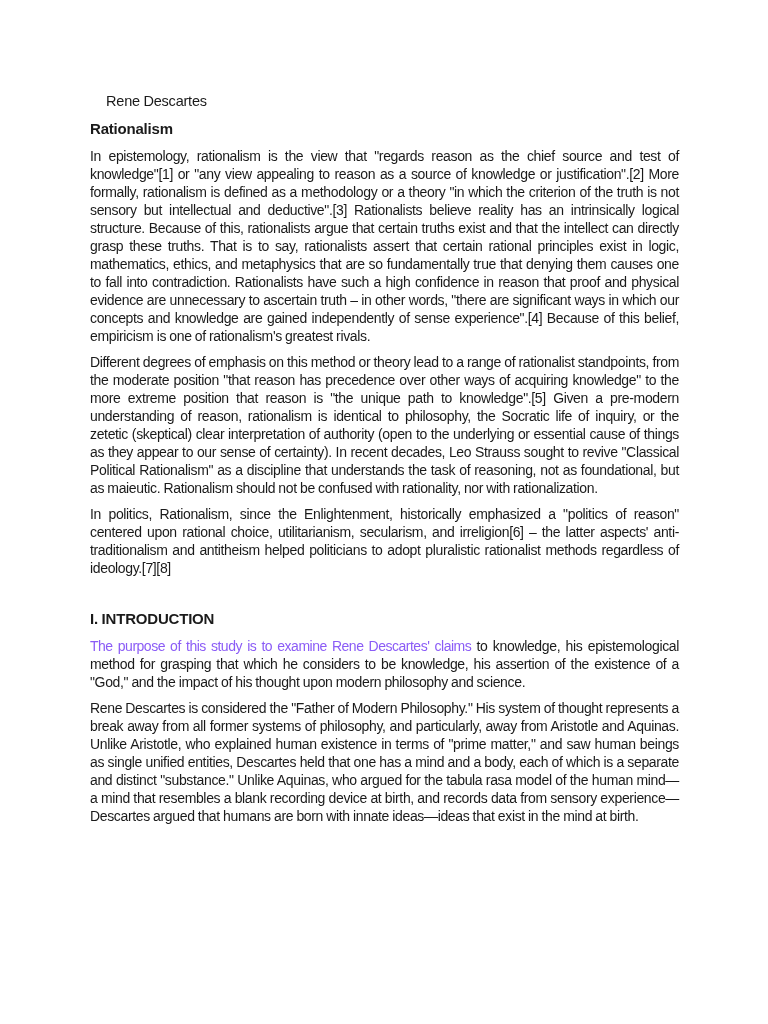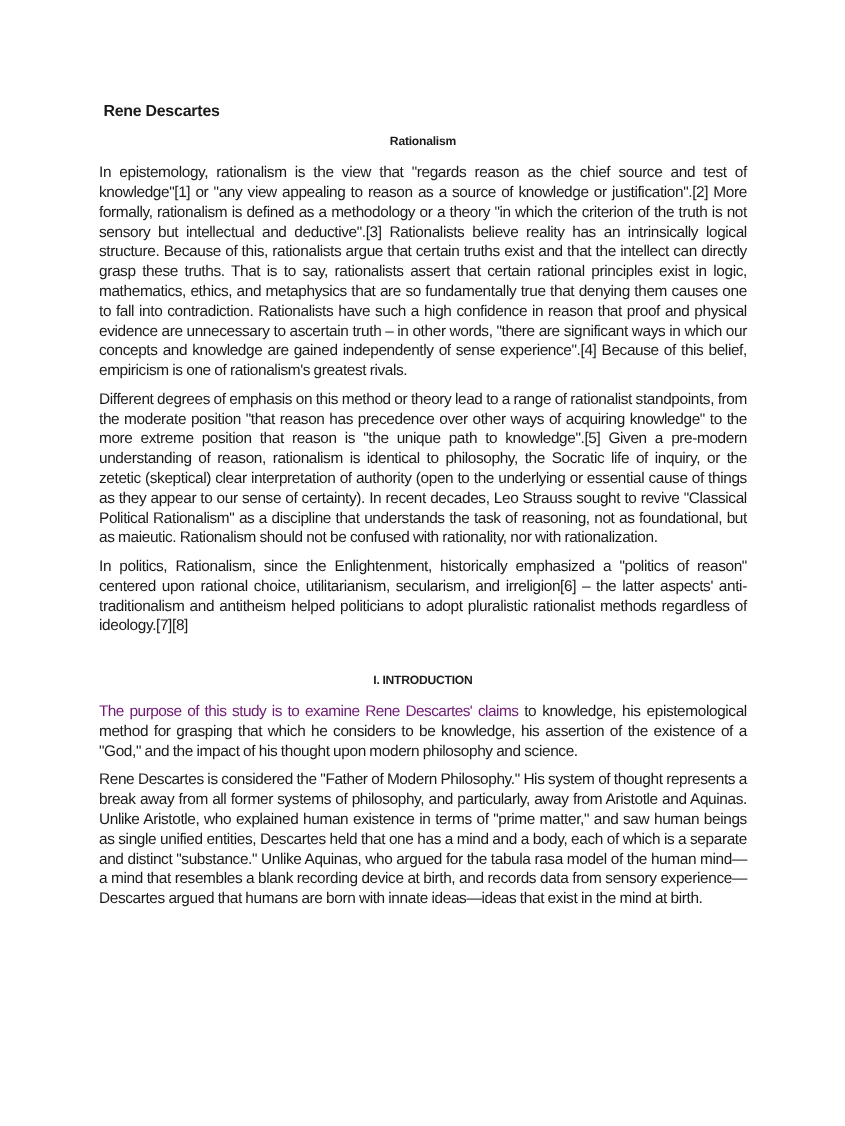--- a/index.html
+++ b/index.html
@@ -19,44 +19,43 @@
       top: 92px;
       width: 589px;
       color: #1a1a1a;
       font-family: "Liberation Sans", "DejaVu Sans", sans-serif;
       font-size: 14px;
       line-height: 18px;
       letter-spacing: -0.35px;
       word-spacing: -0.3px;
     }
     .h1 {
-      font-weight: bold;
+      font-weight: normal;
       font-size: 14.5px;
-      margin: 0 0 10px 4px;
+      margin: 0 0 10px 16px;
       height: 18px;
       letter-spacing: -0.2px;
     }
     .h2 {
       font-weight: bold;
-      font-size: 11px;
+      font-size: 15px;
       margin: 0 0 9px 0;
       height: 18px;
       letter-spacing: -0.2px;
-      text-align: center;
     }
     p {
       margin: 0 0 8px 0;
       text-align: justify;
       text-align-last: left;
     }
     .gap {
       height: 25px;
     }
     .lighter {
-      color: #701a75;
+      color: #8b5cf6;
       letter-spacing: -0.5px;
     }
   </style>
 </head>
 <body>
 
 <div class="page">
   <div class="h1">Rene Descartes</div>
 
   <div class="h2">Rationalism</div>

